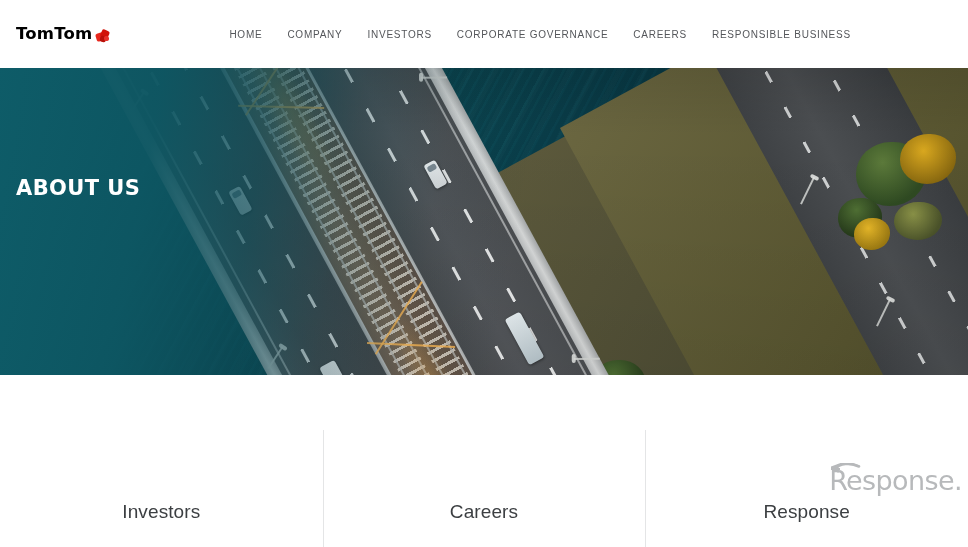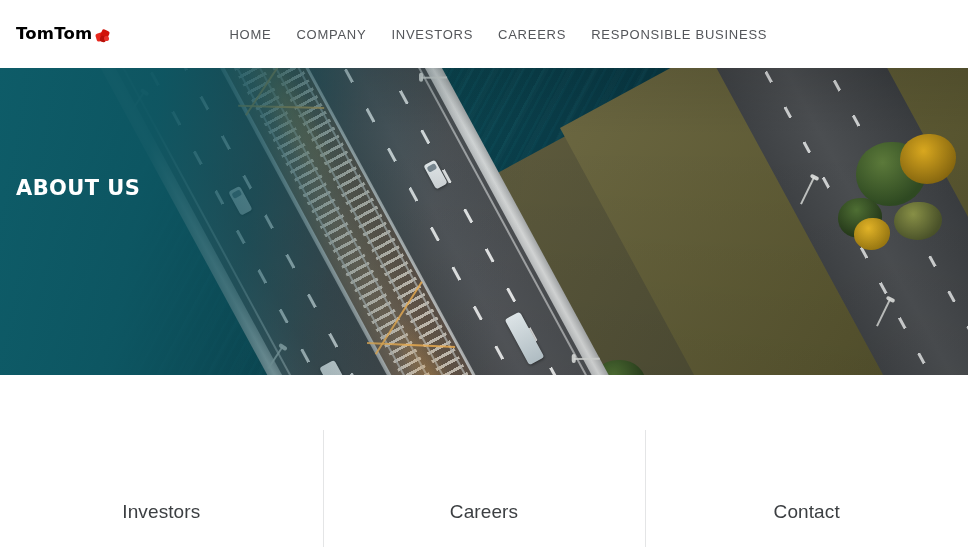--- a/index.html
+++ b/index.html
@@ -65,21 +65,21 @@
   .logo-mark i.b3 { width: 6px;  height: 6px;  left: 5.5px; top: 8px; transform: rotate(10deg); background:#b91009; }
   .logo-mark i.b4 { width: 5px;  height: 5px;  left: 9.5px; top: 8.5px; transform: rotate(-8deg); background:#e8322a; }
 
   .main-nav {
     display: flex;
     align-items: center;
     margin-left: 119px;
     gap: 0;
   }
   .nav-item {
-    font-size: 13px;
+    font-size: 10px;
     letter-spacing: 0.75px;
     color: #54565a;
     text-transform: uppercase;
     cursor: pointer;
     white-space: nowrap;
     padding: 6px 0;
     margin-right: 25px;
     text-decoration: none;
     font-family: "Liberation Sans", sans-serif;
   }
@@ -430,20 +430,21 @@
           <i class="b2"></i>
           <i class="b3"></i>
           <i class="b4"></i>
       </span>
     </div>
 
     <nav class="main-nav">
       <a class="nav-item">HOME</a>
       <a class="nav-item">COMPANY</a>
       <a class="nav-item">INVESTORS</a>
+      <a class="nav-item">CORPORATE GOVERNANCE</a>
       <a class="nav-item">CAREERS</a>
       <a class="nav-item">RESPONSIBLE BUSINESS</a>
 
     </nav>
   </header>
 
   <section class="hero">
 
     <div class="hero-photo">
 
@@ -527,18 +528,26 @@
   </section>
 
   <section class="cards">
     <div class="card">
       <span class="card-label">Investors</span>
     </div>
     <div class="card">
       <span class="card-label">Careers</span>
     </div>
     <div class="card">
-      <span class="card-label">Contact</span>
+      <span class="card-label">Response</span>
     </div>
   </section>
 
+  <div class="watermark">
+    <svg class="wm-arrow" viewBox="0 0 30 18">
+      <path d="M29 4 C20 -1 10 0 4 5 L9 5 L9 7 L0 7 L0 3.5 L5.5 1.5 C12 -2 22 -1 29 3 Z" fill="#b7b9bb"></path>
+      <path d="M28 3.5 C19 -1 9 0.5 3.5 6" stroke="#b7b9bb" stroke-width="2.6" fill="none" stroke-linecap="round"></path>
+      <path d="M7.5 1 L0.5 6 L7.5 10 Z" fill="#b7b9bb"></path>
+    </svg>
+    <span class="wm-text">Response.</span>
+  </div>
 
 </div>
 
 </body></html>

